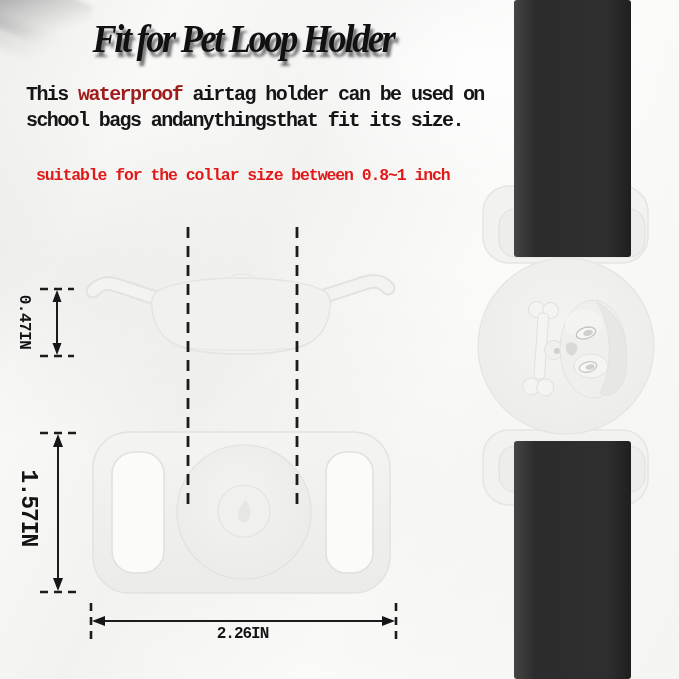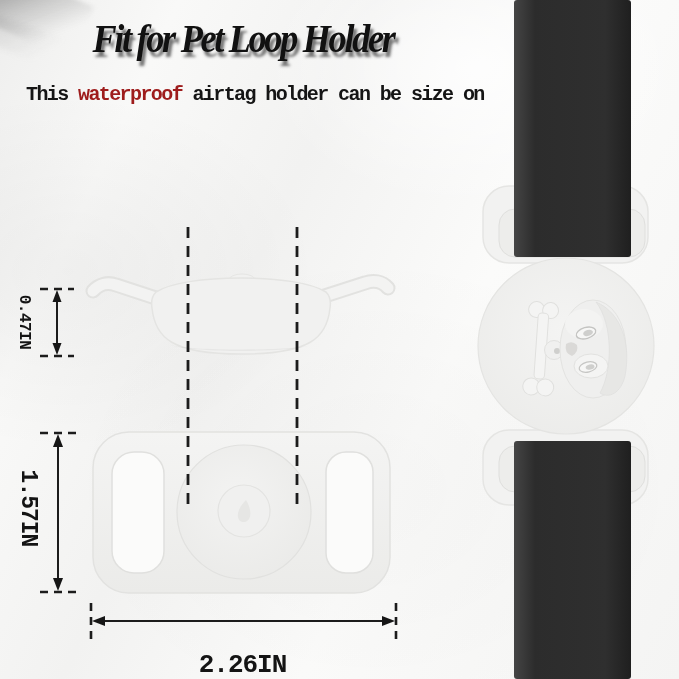--- a/index.html
+++ b/index.html
@@ -42,21 +42,21 @@
     font-family:"Liberation Mono",monospace;font-weight:700;
     font-size:16.5px;letter-spacing:-1.1px;color:#e11919;white-space:nowrap;
   }
   .dim-label{
     position:absolute;z-index:3;font-family:"Liberation Mono",monospace;
     font-weight:700;color:#141414;text-align:center;white-space:nowrap;
   }
   .dim-top-width{left:196px;top:223px;width:96px;font-size:23px;letter-spacing:-1px;}
   .dim-side-height{left:-8px;top:313px;width:64px;font-size:16px;letter-spacing:-0.5px;transform:rotate(90deg);}
   .dim-front-height{left:-15px;top:495px;width:86px;font-size:23px;letter-spacing:-1px;transform:rotate(90deg);}
-  .dim-front-width{left:190px;top:650px;width:105px;font-size:26px;letter-spacing:-1px;}
+  .dim-front-width{left:190px;top:625px;width:105px;font-size:16px;letter-spacing:-1px;}
   svg.scene{position:absolute;left:0;top:0;z-index:1;}
 </style>
 </head>
 <body>
 
 <div class="canvas">
 
   <div class="corner-streak"></div>
   <div class="corner-streak2"></div>
 
@@ -164,21 +164,23 @@
       <line x1="396" y1="603" x2="396" y2="640" stroke-width="2.6" stroke-dasharray="8 6"></line>
       <line x1="99" y1="621" x2="388" y2="621" stroke-width="2"></line>
       <polygon points="92,621 105,616 105,626" fill="#161616" stroke="none"></polygon>
       <polygon points="395,621 382,616 382,626" fill="#161616" stroke="none"></polygon>
     </g>
   </svg>
 
   <div class="title">Fit for Pet Loop Holder</div>
 
   <div class="intro">
-    <div><span>This </span><span class="hl" style="color: rgb(158, 28, 28);">waterproof</span><span> airtag holder can be size on</span></div>
+    <div><span>This </span><span class="hl" style="color: rgb(158, 28, 28);">waterproof</span><span> airtag holder can be used on</span></div>
+    <div>school bags andanythingsthat fit its size.</div>
   </div>
 
+  <div class="note" style="color: rgb(225, 25, 25);">suitable for the collar size between 0.8~1 inch</div>
 
   <div class="dim-label dim-side-height">0.47IN</div>
   <div class="dim-label dim-front-height">1.57IN</div>
   <div class="dim-label dim-front-width">2.26IN</div>
 
 </div>
 
 </body></html>

